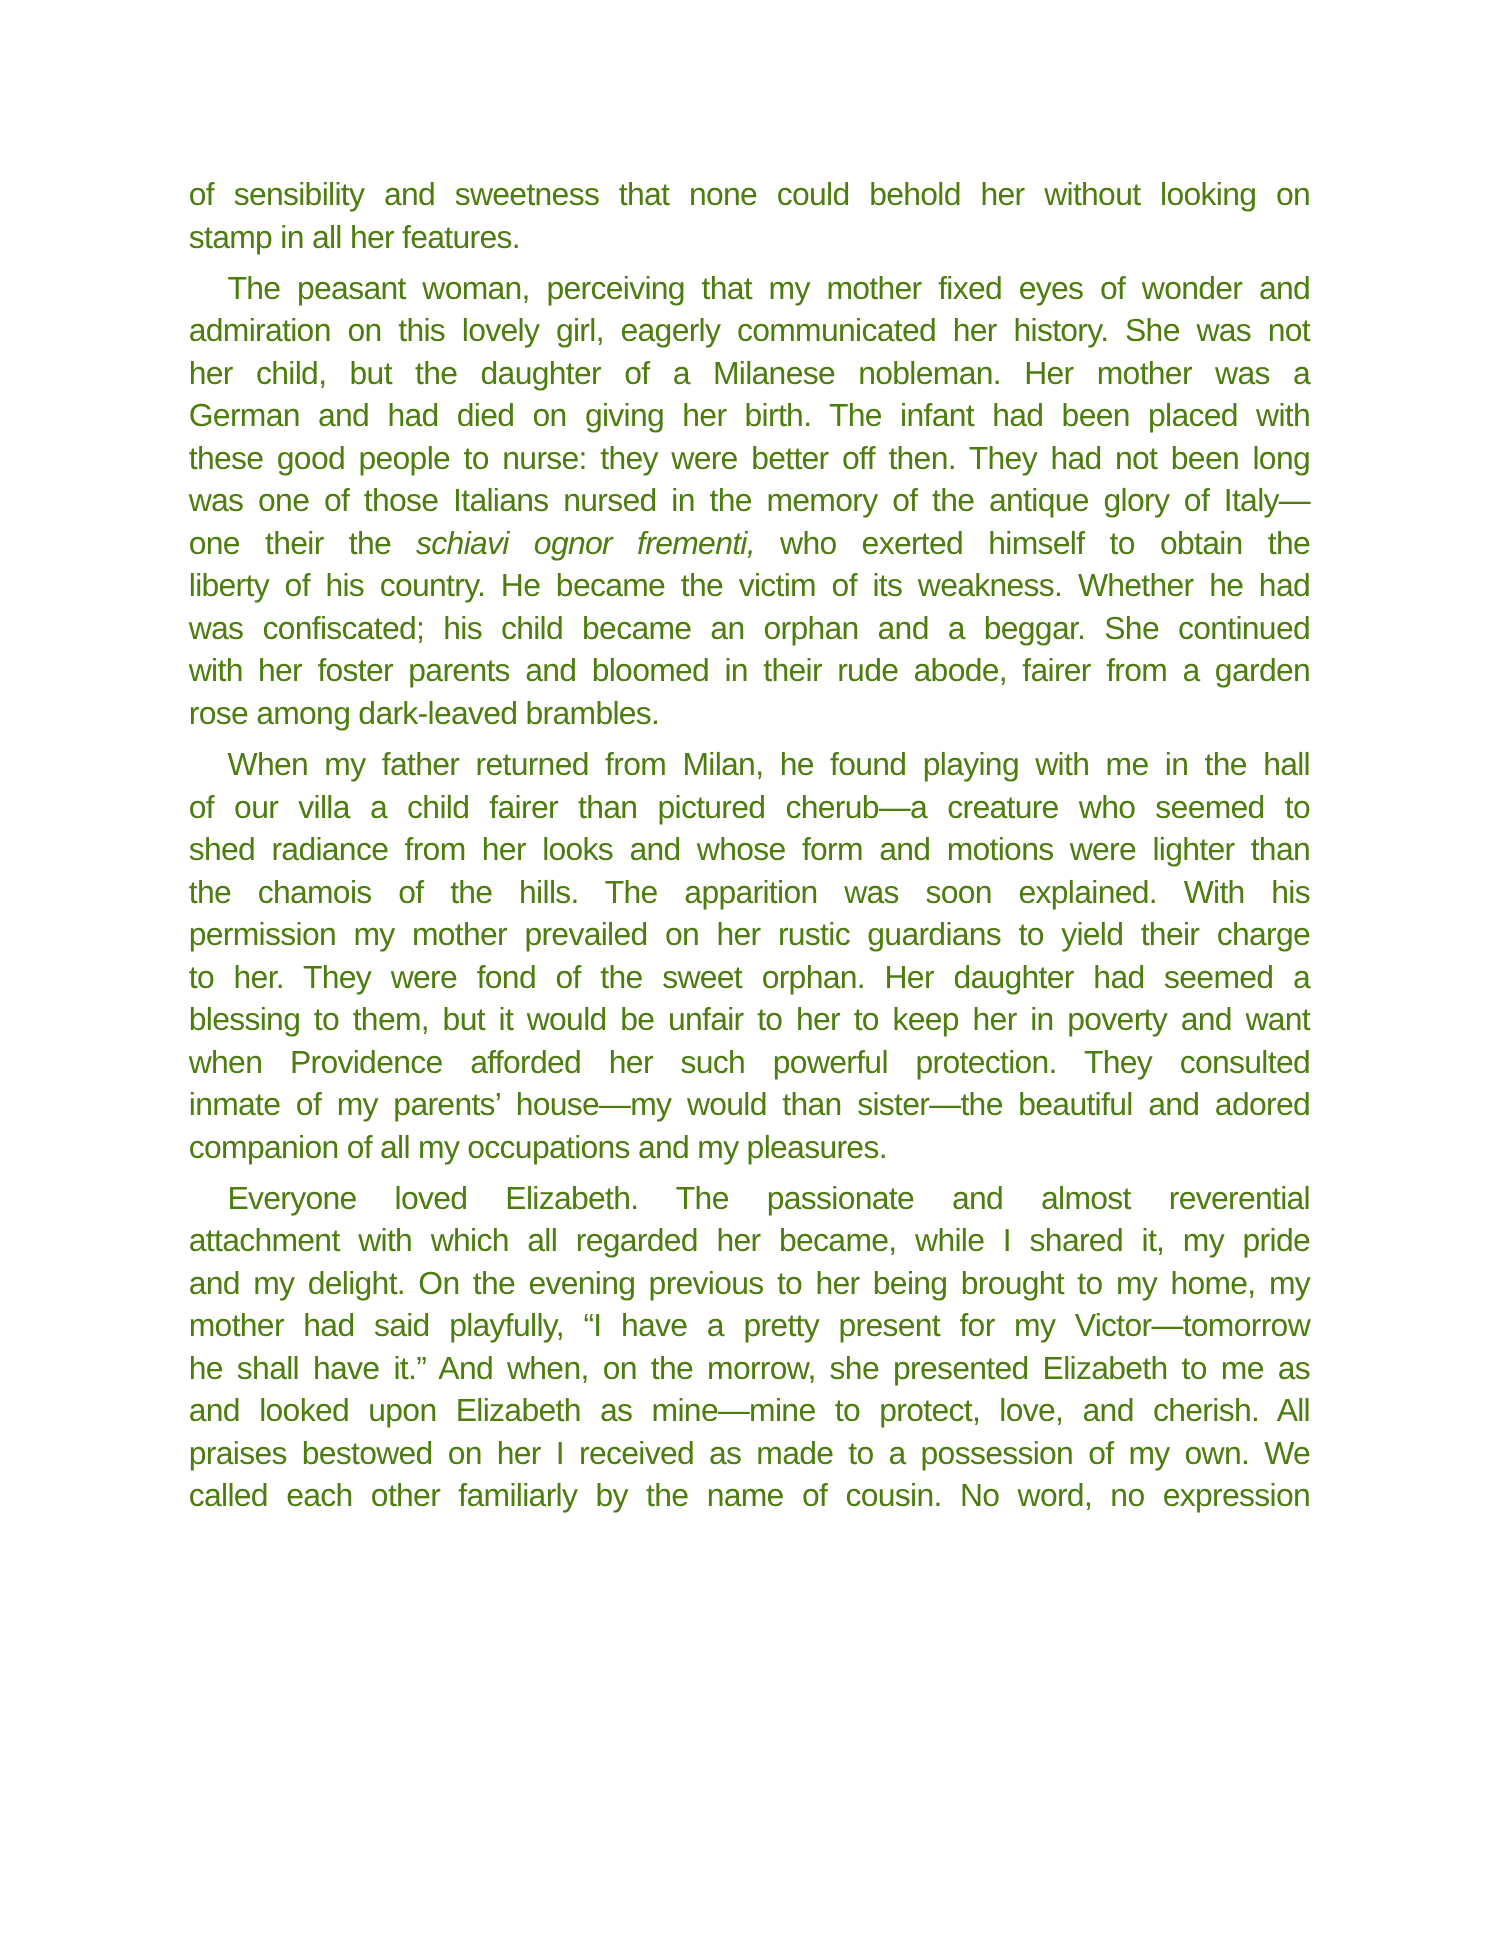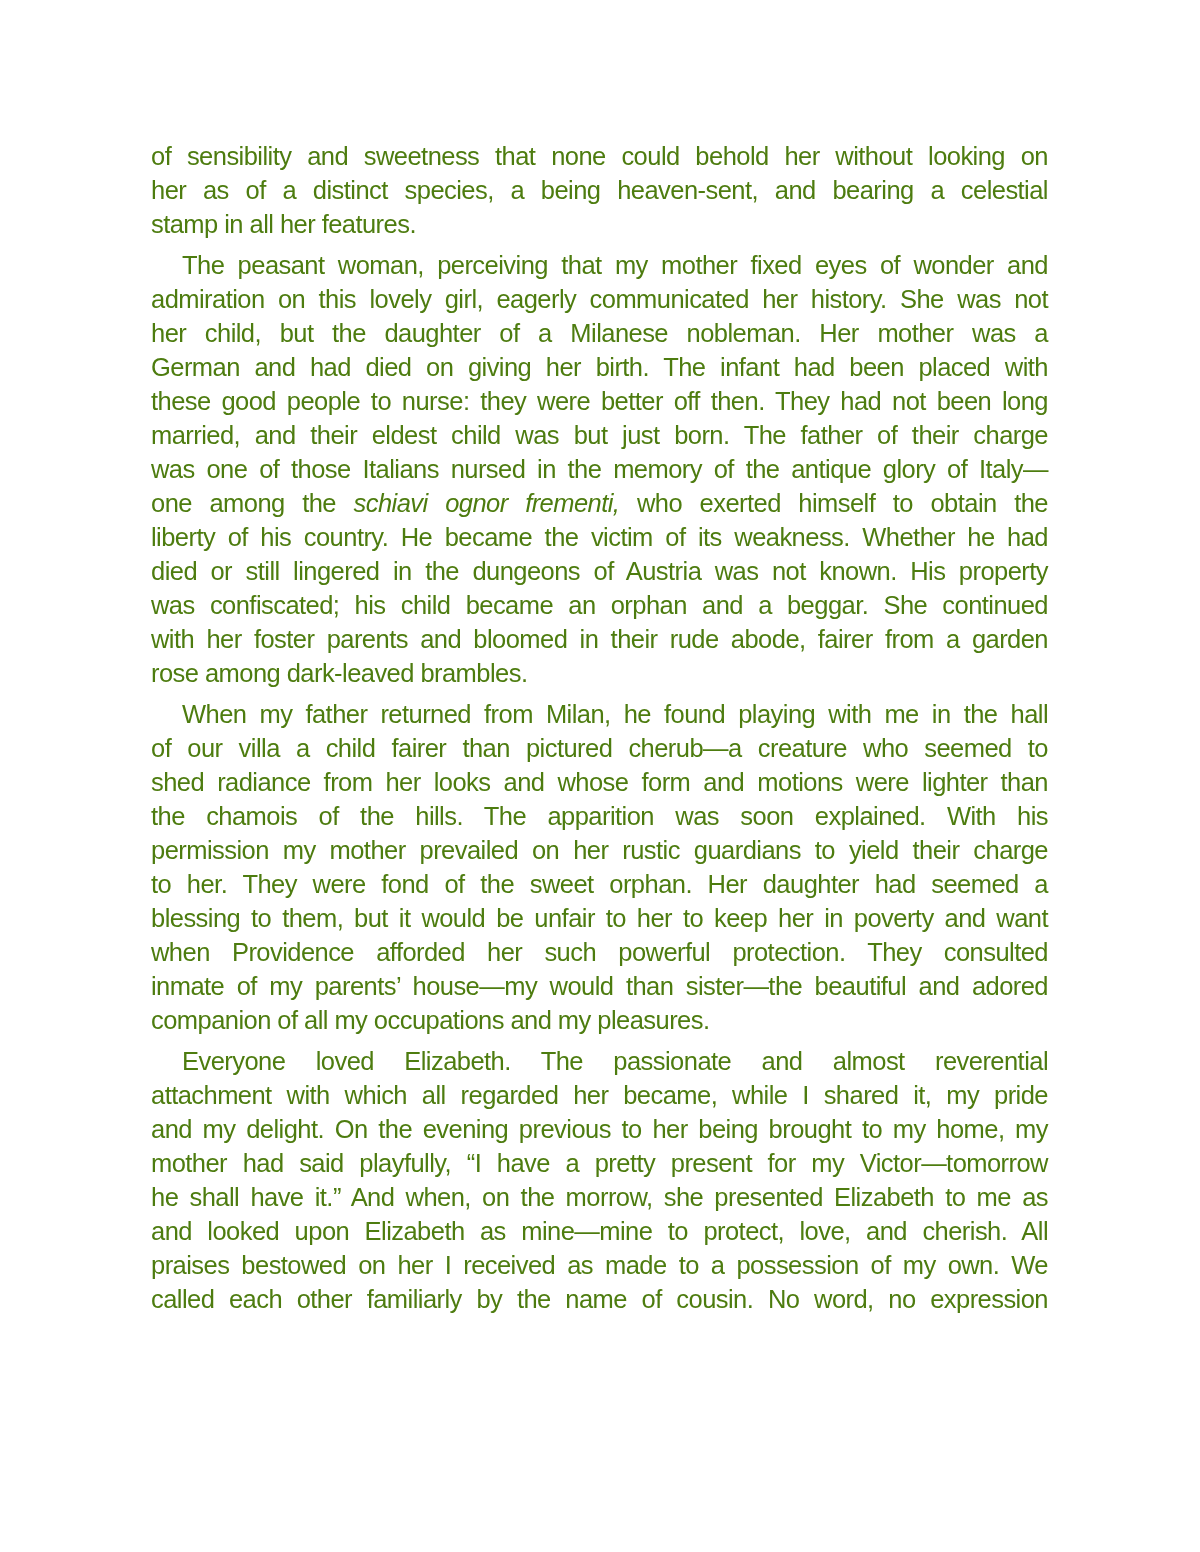--- a/index.html
+++ b/index.html
@@ -45,35 +45,32 @@
       font-style: italic;
     }
   </style>
 </head>
 <body>
 
 <div class="page">
 
   <div class="para">
     <span class="line">of sensibility and sweetness that none could behold her without looking on</span>
-    <span class="line">her as of a distinct species, a being heaven-sent, and bearing a celestial</span>
     <span class="line last">stamp in all her features.</span>
   </div>
 
   <div class="para">
     <span class="line indent">The peasant woman, perceiving that my mother fixed eyes of wonder and</span>
     <span class="line">admiration on this lovely girl, eagerly communicated her history. She was not</span>
     <span class="line">her child, but the daughter of a Milanese nobleman. Her mother was a</span>
     <span class="line">German and had died on giving her birth. The infant had been placed with</span>
     <span class="line">these good people to nurse: they were better off then. They had not been long</span>
-    <span class="line">married, and their eldest child was but just born. The father of their charge</span>
     <span class="line">was one of those Italians nursed in the memory of the antique glory of Italy—</span>
-    <span class="line"><span>one among the </span><span class="ital">schiavi ognor frementi,</span><span> who exerted himself to obtain the</span></span>
+    <span class="line"><span>one their the </span><span class="ital">schiavi ognor frementi,</span><span> who exerted himself to obtain the</span></span>
     <span class="line">liberty of his country. He became the victim of its weakness. Whether he had</span>
-    <span class="line">died or still lingered in the dungeons of Austria was not known. His property</span>
     <span class="line">was confiscated; his child became an orphan and a beggar. She continued</span>
     <span class="line">with her foster parents and bloomed in their rude abode, fairer from a garden</span>
     <span class="line last">rose among dark-leaved brambles.</span>
   </div>
 
   <div class="para">
     <span class="line indent">When my father returned from Milan, he found playing with me in the hall</span>
     <span class="line">of our villa a child fairer than pictured cherub—a creature who seemed to</span>
     <span class="line">shed radiance from her looks and whose form and motions were lighter than</span>
     <span class="line">the chamois of the hills. The apparition was soon explained. With his</span>

